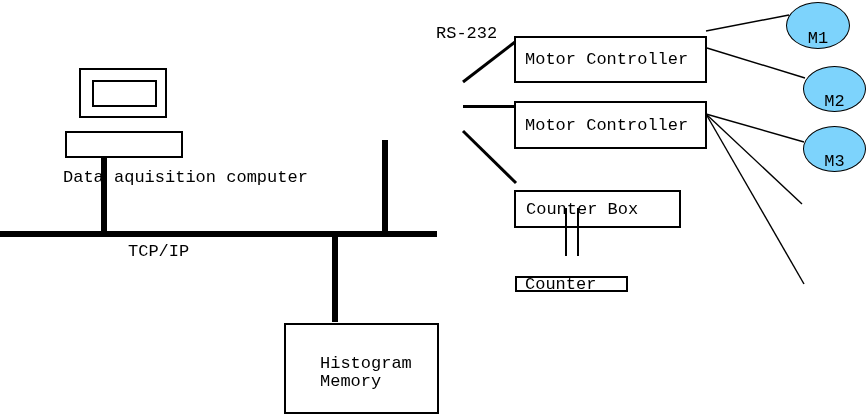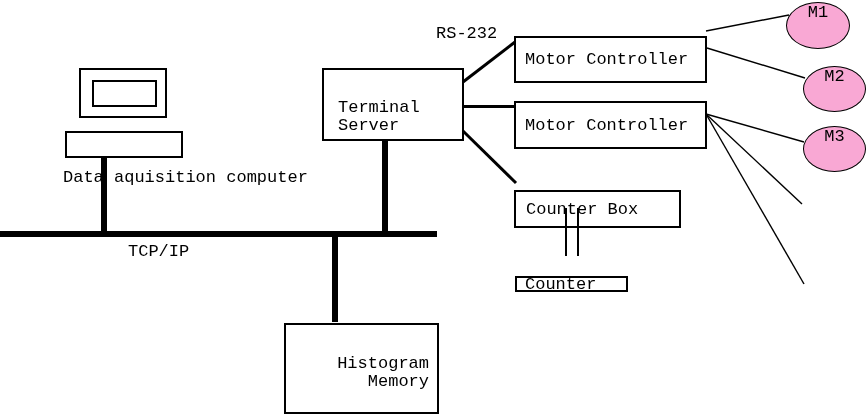--- a/index.html
+++ b/index.html
@@ -30,23 +30,23 @@
   }
   .multiline {
     white-space: pre-line;
     line-height: 18px;
   }
   .ellipse {
     position: absolute;
     border: 1.5px solid #000000;
     border-radius: 50%;
     box-sizing: border-box;
-    background: #f9a8d4;
+    background: #7dd3fc;
     display: flex;
-    align-items: flex-start;
+    align-items: flex-end;
     justify-content: center;
   }
   .label {
     position: absolute;
     line-height: 17px;
     white-space: nowrap;
   }
   svg.wires {
     position: absolute;
     left: 0;
@@ -55,45 +55,41 @@
   }
   
   .monitor       { left: 79px;  top: 68px;  width: 88px;  height: 50px; }
   .screen        { left: 92px;  top: 80px;  width: 65px;  height: 27px; }
   .keyboard      { left: 65px;  top: 131px; width: 118px; height: 27px; }
   .terminal      { left: 322px; top: 68px;  width: 142px; height: 73px; padding: 11px 0 0 14px; }
   .mc1           { left: 514px; top: 16px;  width: 193px; height: 47px; padding-left: 9px; }
   .mc2           { left: 514px; top: 81px;  width: 193px; height: 48px; padding-left: 9px; }
   .counterbox    { left: 514px; top: 170px; width: 167px; height: 38px; padding-left: 10px; }
   .counter       { left: 515px; top: 256px; width: 113px; height: 16px; padding-left: 8px; }
-  .histogram     { left: 284px; top: 323px; width: 155px; height: 91px; padding: 12px 8px 0 34px; text-align: right; }
+  .histogram     { left: 284px; top: 323px; width: 155px; height: 91px; padding: 12px 8px 0 34px; }
   .m1 { left: 786px; top: 2px;   width: 64px; height: 47px; }
   .m2 { left: 803px; top: 66px;  width: 63px; height: 46px; }
   .m3 { left: 803px; top: 126px; width: 63px; height: 46px; }
   .m4 { left: 802px; top: 193px; width: 65px; height: 48px; }
   .m5 { left: 802px; top: 274px; width: 65px; height: 46px; }
   .computer-label { left: 63px;  top: 169px; }
   .tcpip-label    { left: 128px; top: 243px; text-align: right; }
   .rs232-label    { left: 436px; top: 25px; }
 </style>
 </head>
 <body>
 
 <div class="stage">
 
   <div>
     <div class="box monitor"></div>
     <div class="box screen"></div>
     <div class="box keyboard"></div>
   </div>
 
-  <div class="box terminal multiline">
-    <span>Terminal
-Server</span>
-  </div>
 
   <div class="box mc1 vcenter">
     <span>Motor Controller</span>
   </div>
 
   <div class="box mc2 vcenter">
     <span>Motor Controller</span>
   </div>
 
   <div class="box counterbox vcenter">

